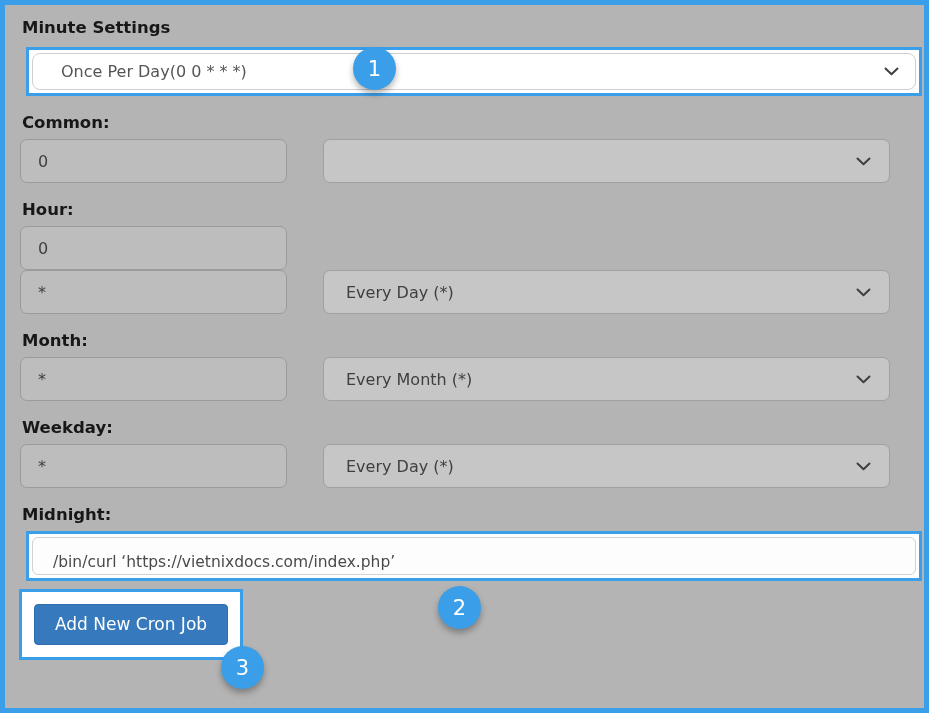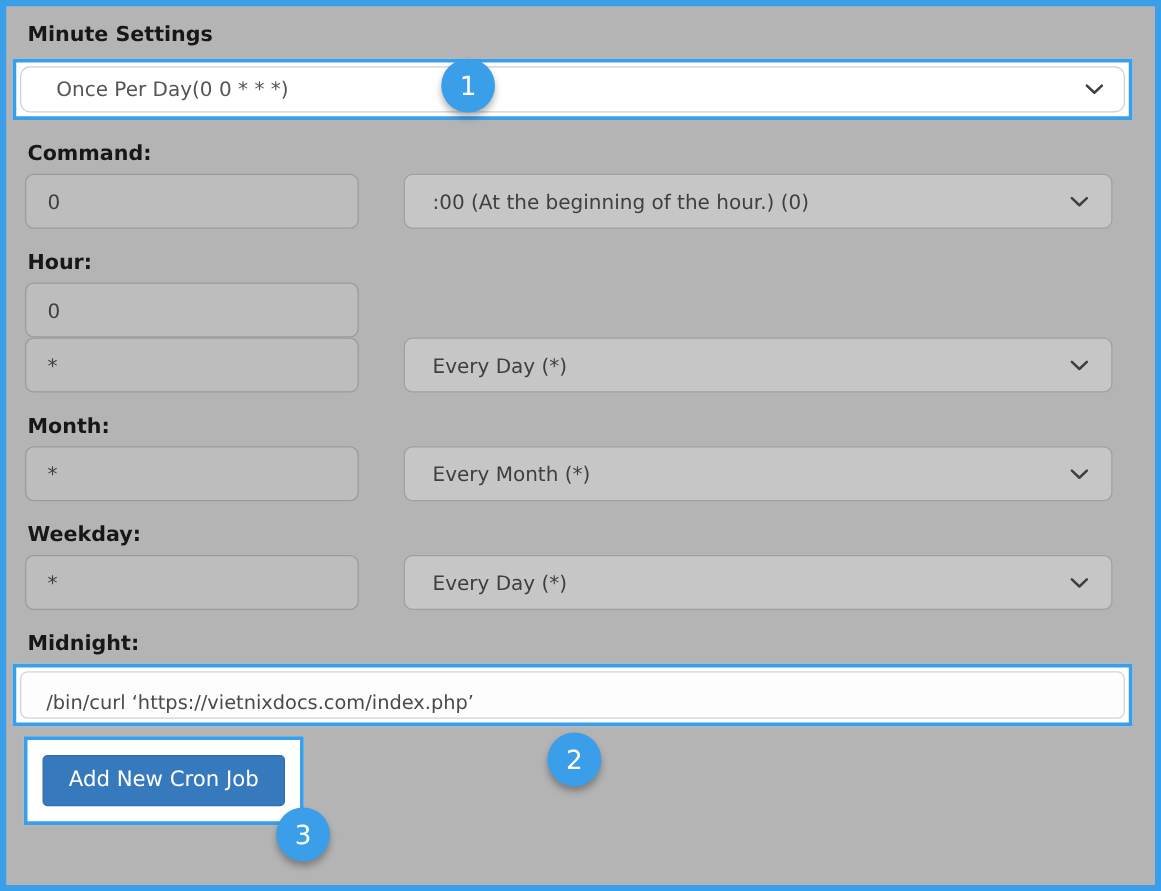--- a/index.html
+++ b/index.html
@@ -26,21 +26,21 @@
   .section-label{
     font-size:16.5px;font-weight:bold;color:var(--ink);
     margin:16px 0 5px 17px;line-height:22px;
   }
   .section-label.first{margin-top:12px;margin-bottom:8px;}
   
   .callout{
     border:3px solid var(--accent);
     background:#ffffff;
     padding:3px;
-    margin-left:5px;
+    margin-left:21px;
     width:896px;
   }
   .fancy-select{
     display:flex;align-items:center;
     background:#ffffff;
     border:1px solid #cfcfcf;border-radius:8px;
     height:37px;padding:0 16px 0 28px;
     font-size:16px;color:#555;
     cursor:pointer;
   }
@@ -113,25 +113,24 @@
     <div class="fancy-select">
       <span>Once Per Day(0 0 * * *)</span>
       <span class="chev">
         <svg width="15" height="9" viewBox="0 0 15 9">
             <polyline points="1.5,1.5 7.5,7.2 13.5,1.5" fill="none" stroke="#3f3f3f" stroke-width="2" stroke-linecap="round" stroke-linejoin="round"></polyline>
           </svg>
       </span>
     </div>
   </div>
 
-  <div class="section-label">Command:</div>
+  <div class="section-label">Common:</div>
   <div class="field-row">
     <input class="dim-input" value="0" style="">
     <div class="dim-select">
-      <span>:00 (At the beginning of the hour.) (0)</span>
       <span class="chev">
         <svg width="15" height="9" viewBox="0 0 15 9">
             <polyline points="1.5,1.5 7.5,7.2 13.5,1.5" fill="none" stroke="#3f3f3f" stroke-width="2" stroke-linecap="round" stroke-linejoin="round"></polyline>
           </svg>
       </span>
     </div>
   </div>
 
   <div class="section-label">Hour:</div>
   <div class="field-row">

